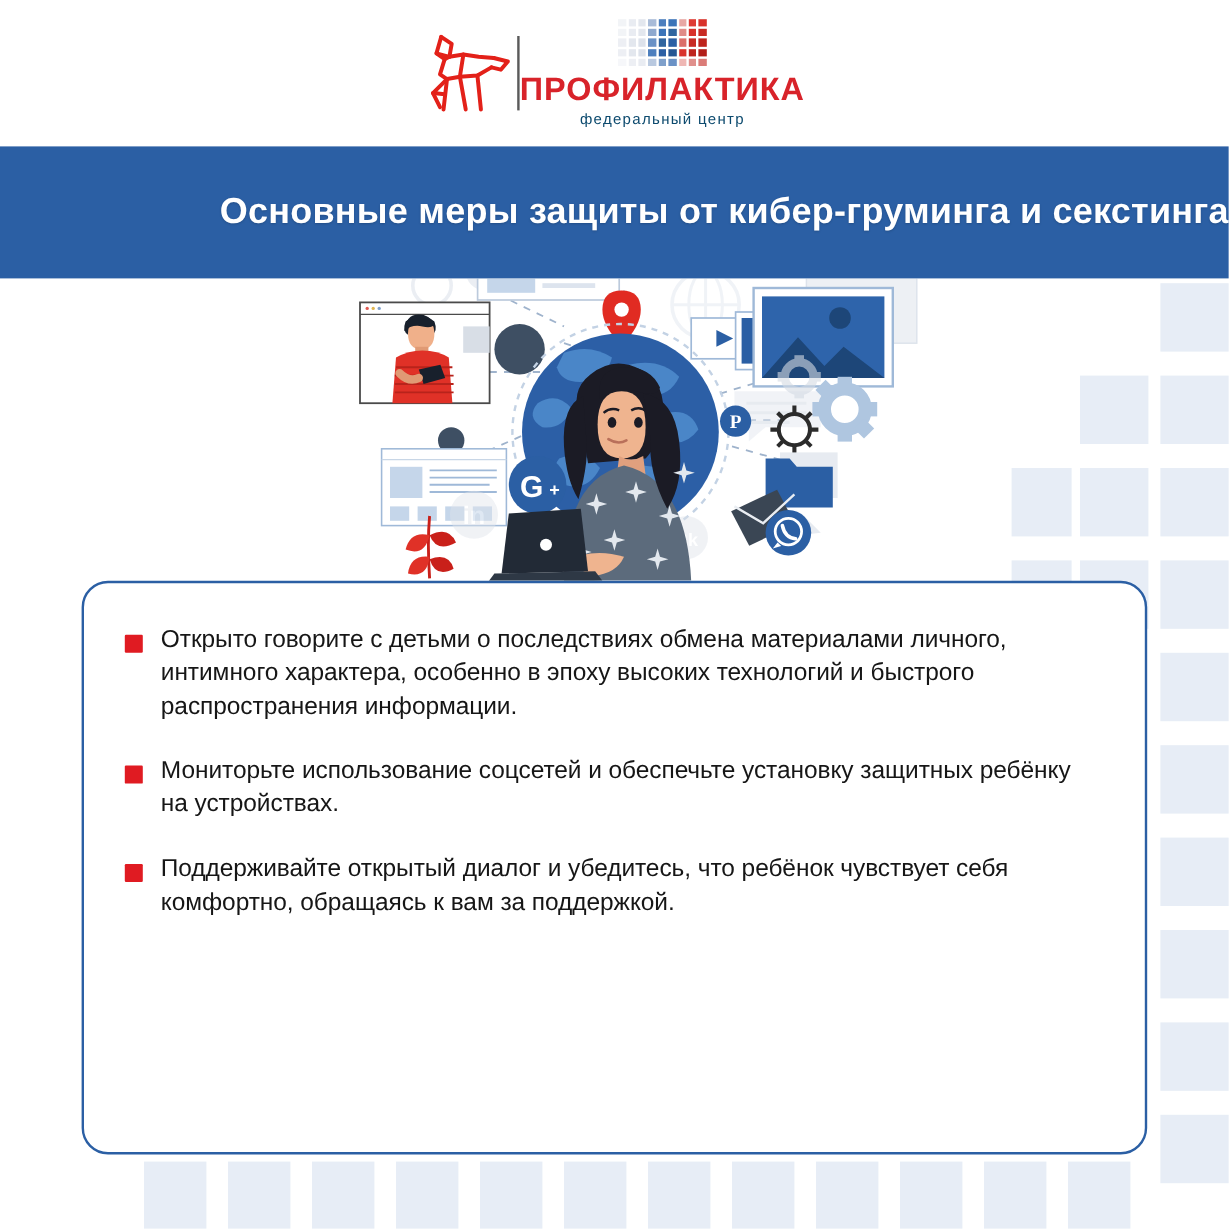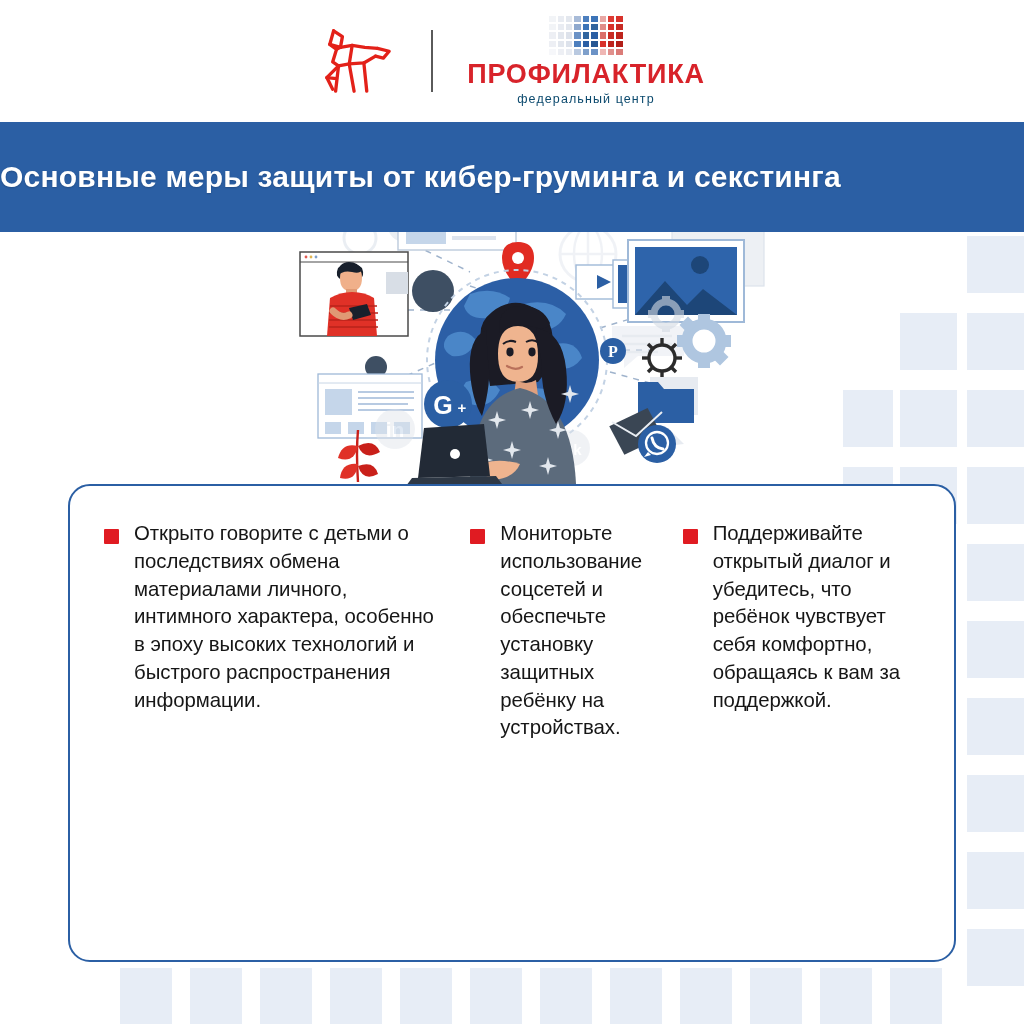--- a/index.html
+++ b/index.html
@@ -11,21 +11,21 @@
     position:relative;
     overflow:hidden;
   }
 
   
   #bg-pattern { position:absolute; inset:0; z-index:0; pointer-events:none; }
 
   
   .logo-bar{
     position:absolute; left:0; top:0; width:1024px; height:122px;
-    display:flex; align-items:center; justify-content:center; gap:34px;
+    display:flex; align-items:center; justify-content:center; 
     z-index:3; background:transparent;
   }
   .deer-mark{ width:78px; height:76px; }
   .logo-divider{ width:2px; height:62px; background:#3d3d3d; opacity:.85; }
   .brand-block{ display:flex; flex-direction:column; align-items:center; }
   .brand-grid{ display:grid; grid-template-columns:repeat(9,6.4px);
                grid-template-rows:repeat(5,6.4px); gap:2px; margin-bottom:6px; }
   .brand-grid i{ display:block; width:6.4px; height:6.4px; }
   .brand-name{
     font-family:"Liberation Sans","DejaVu Sans",sans-serif;
@@ -34,41 +34,41 @@
   }
   .brand-sub{
     font-size:12.5px; color:#0c4a6e; letter-spacing:1.1px;
     margin-top:4px; font-weight:400;
   }
 
   
   .title-banner{
     position:absolute; left:0; top:122px; width:1024px; height:110px;
     background:#2B5FA4; z-index:3;
-    display:flex; align-items:center; justify-content:flex-start;
+    display:flex; align-items:center; justify-content:flex-end;
   }
   .title-text{
     color:#ffffff; font-weight:700; font-size:30px; line-height:1.28;
     text-align:center; letter-spacing:.2px; max-width:880px;
     text-shadow:0 1px 2px rgba(0,0,0,.18);
   }
 
   
   .illus-band{
     position:absolute; left:0; top:232px; width:1024px; height:252px;
     z-index:2; overflow:hidden;
   }
   .illus-band svg{ display:block; }
 
   
   .content-card{
     position:absolute; left:68px; top:484px; width:888px; height:478px;
     background:#ffffff; border:2.4px solid #2B5FA4; border-radius:22px;
     z-index:4; padding:34px 40px 30px 34px;
-    display:flex; flex-direction:row; justify-content:flex-start; gap:26px;
+    display:flex; flex-direction:column; justify-content:flex-start; gap:26px;
   }
   .bullet-row{ display:flex; align-items:flex-start; gap:15px; }
   .bullet-marker{
     flex:0 0 auto; width:15px; height:15px; background:#E01B22;
     margin-top:9px; border-radius:1px;
   }
   .bullet-text{
     font-size:20.4px; line-height:1.36; color:#161616; font-weight:400;
     letter-spacing:-.05px;
   }

